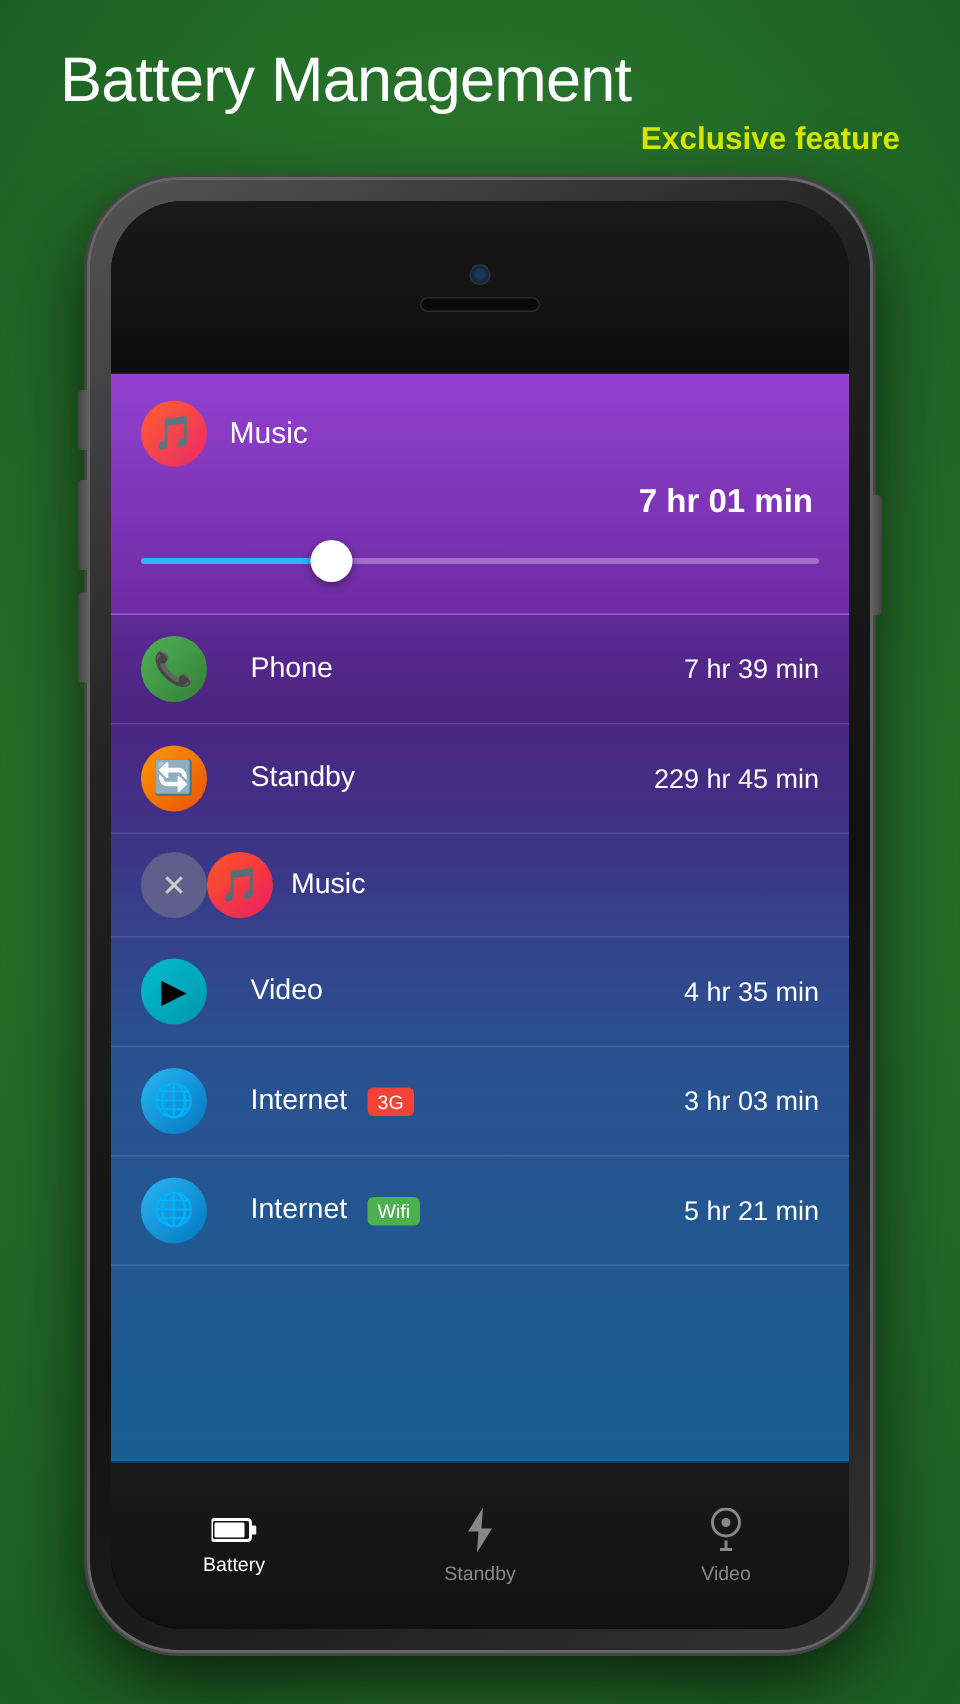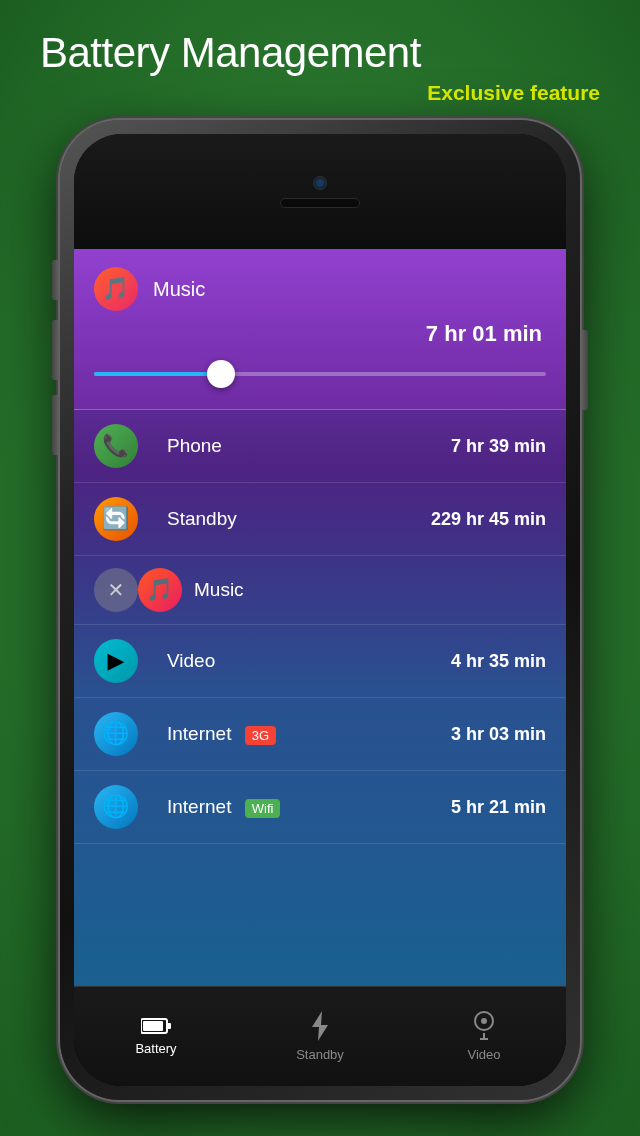--- a/index.html
+++ b/index.html
@@ -235,21 +235,21 @@
       color: #fff;
       font-size: 19px;
       font-weight: 400;
       flex: 1;
       margin-left: 14px;
     }
 
     .row-time {
       color: #fff;
       font-size: 18px;
-      font-weight: 700;
+      font-weight: 400;
       text-align: right;
     }
 
     .badge {
       display: inline-block;
       padding: 2px 7px;
       border-radius: 4px;
       font-size: 13px;
       font-weight: 400;
       color: #fff;
@@ -279,21 +279,21 @@
       color: #ccc;
       flex-shrink: 0;
     }
 
     
     .tab-bar {
       position: absolute;
       bottom: 0;
       left: 0;
       right: 0;
-      height: 100px;
+      height: 112px;
       background: linear-gradient(to bottom, #1a1a1a, #111);
       border-top: 1px solid #333;
       display: flex;
       align-items: center;
       justify-content: space-around;
       border-radius: 0 0 48px 48px;
     }
 
     .tab-item {
       display: flex;

